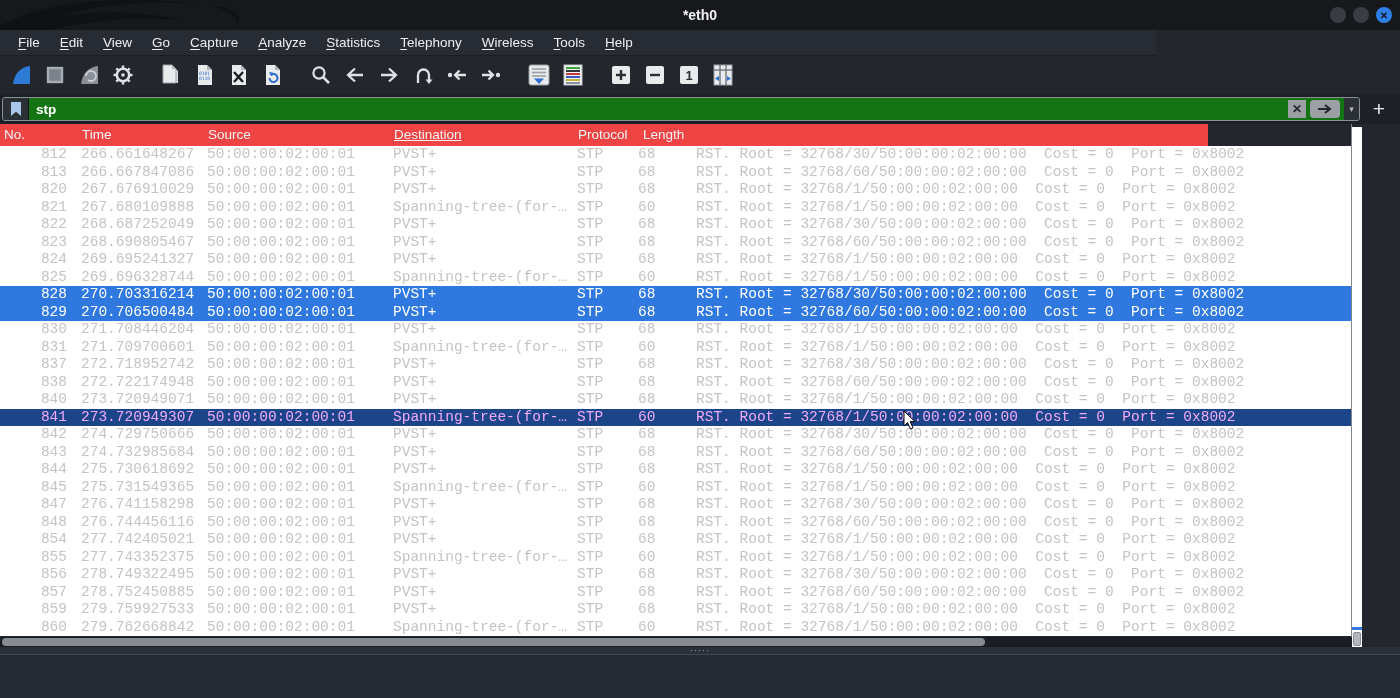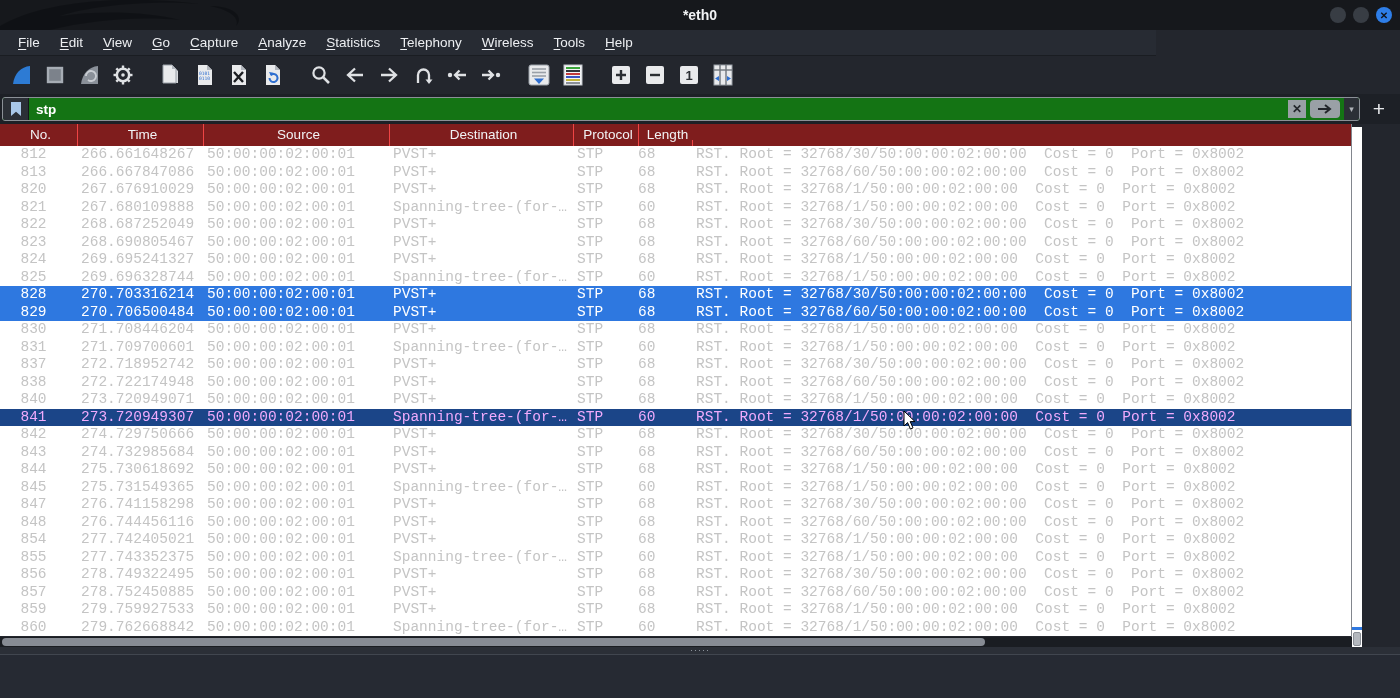--- a/index.html
+++ b/index.html
@@ -42,34 +42,34 @@
                   color:#ffffff; font-size:13.5px; font-weight:600; background:var(--filter-green); }
   .clear-btn, .apply-btn { align-self:center; height:18px; border:none; display:flex;
                   align-items:center; justify-content:center; font-weight:700; color:#23262b; }
   .clear-btn { width:18px; background:#9aa0a6; margin-right:4px; font-size:12px; }
   .apply-btn { width:30px; background:#9aa0a6; border-radius:4px; margin-right:4px; font-size:13px; }
   .caret-btn { width:15px; background:#2b2f36; border:none; color:#aeb2b8; font-size:9px; }
   .add-filter-btn { width:26px; height:26px; margin-left:6px; background:transparent; border:none;
                     color:#e6e8ea; font-size:21px; line-height:22px; font-weight:400; }
 
   
-  .colheader { position:absolute; left:0; top:124px; width:1352px; height:22px; background:#7f1d1d;
-               display:flex; color:#f2f3f5; font-size:13.5px;text-align:center; }
+  .colheader { position:absolute; left:0; top:124px; width:1208px; height:22px; background:#ef4444;
+               display:flex; color:#f2f3f5; font-size:13.5px; }
   .colheader .hc { height:22px; line-height:22px; padding-left:4px; border-left:1px solid #ef4444;
                    white-space:nowrap; overflow:hidden; }
   .colheader .hc:first-child { border-left:none; }
 
   .rows { position:absolute; left:0; top:146px; width:1352px; height:490px; background:#ffffff;
           overflow:hidden; font-family:"Liberation Mono","DejaVu Sans Mono",monospace;
           font-size:14.5px; color:#c4c4c4; }
   .prow { display:flex; height:17.5px; line-height:17.5px; white-space:pre; }
   .prow span { overflow:hidden; white-space:pre; }
   .prow.sel { background:var(--selection); color:#ffffff; }
   .prow.cur { background:var(--current-selection); color:#f0abfc; }
-  .c0 { width:77px; text-align:center; padding-right:10px; }
+  .c0 { width:77px; text-align:right; padding-right:10px; }
   .c1 { width:126px; padding-left:4px; }
   .c2 { width:186px; padding-left:4px; }
   .c3 { width:184px; padding-left:4px; }
   .c4 { width:65px; padding-left:4px; }
   .c5 { width:54px; padding-right:4px; }
   .c6 { flex:1; padding-left:4px; }
 
   
   .vline { position:absolute; left:1351px; top:124px; width:1px; height:523px; background:#82868d; }
   .vscroll { position:absolute; left:1352px; top:127px; width:10px; height:520px; background:#ffffff; }
@@ -296,21 +296,21 @@
     </button>
     <button class="caret-btn">▾</button>
   </div>
   <button class="add-filter-btn">+</button>
 </div>
 
 <div class="colheader" id="colheader">
     <div class="hc" style="width: 77px; padding-left: 4px;">No.</div>
     <div class="hc" style="width: 126px;">Time</div>
     <div class="hc" style="width: 186px;">Source</div>
-    <div class="hc" style="width: 184px;">Destination</div>
+    <div class="hc" style="width: 184px; text-decoration: underline;">Destination</div>
     <div class="hc" style="width: 65px;">Protocol</div>
     <div class="hc" style="width: 54px;">Length</div>
     <div class="hc" style="width: auto; flex: 1 1 0%; margin-top: 16px;">Info</div>
   </div>
 <div class="rows" id="rows">
     <div class="prow"><span class="c0">812</span><span class="c1">266.661648267</span><span class="c2">50:00:00:02:00:01</span><span class="c3">PVST+</span><span class="c4">STP</span><span class="c5">68</span><span class="c6">RST. Root = 32768/30/50:00:00:02:00:00  Cost = 0  Port = 0x8002</span></div>
     <div class="prow"><span class="c0">813</span><span class="c1">266.667847086</span><span class="c2">50:00:00:02:00:01</span><span class="c3">PVST+</span><span class="c4">STP</span><span class="c5">68</span><span class="c6">RST. Root = 32768/60/50:00:00:02:00:00  Cost = 0  Port = 0x8002</span></div>
     <div class="prow"><span class="c0">820</span><span class="c1">267.676910029</span><span class="c2">50:00:00:02:00:01</span><span class="c3">PVST+</span><span class="c4">STP</span><span class="c5">68</span><span class="c6">RST. Root = 32768/1/50:00:00:02:00:00  Cost = 0  Port = 0x8002</span></div>
     <div class="prow"><span class="c0">821</span><span class="c1">267.680109888</span><span class="c2">50:00:00:02:00:01</span><span class="c3">Spanning-tree-(for-…</span><span class="c4">STP</span><span class="c5">60</span><span class="c6">RST. Root = 32768/1/50:00:00:02:00:00  Cost = 0  Port = 0x8002</span></div>
     <div class="prow"><span class="c0">822</span><span class="c1">268.687252049</span><span class="c2">50:00:00:02:00:01</span><span class="c3">PVST+</span><span class="c4">STP</span><span class="c5">68</span><span class="c6">RST. Root = 32768/30/50:00:00:02:00:00  Cost = 0  Port = 0x8002</span></div>

